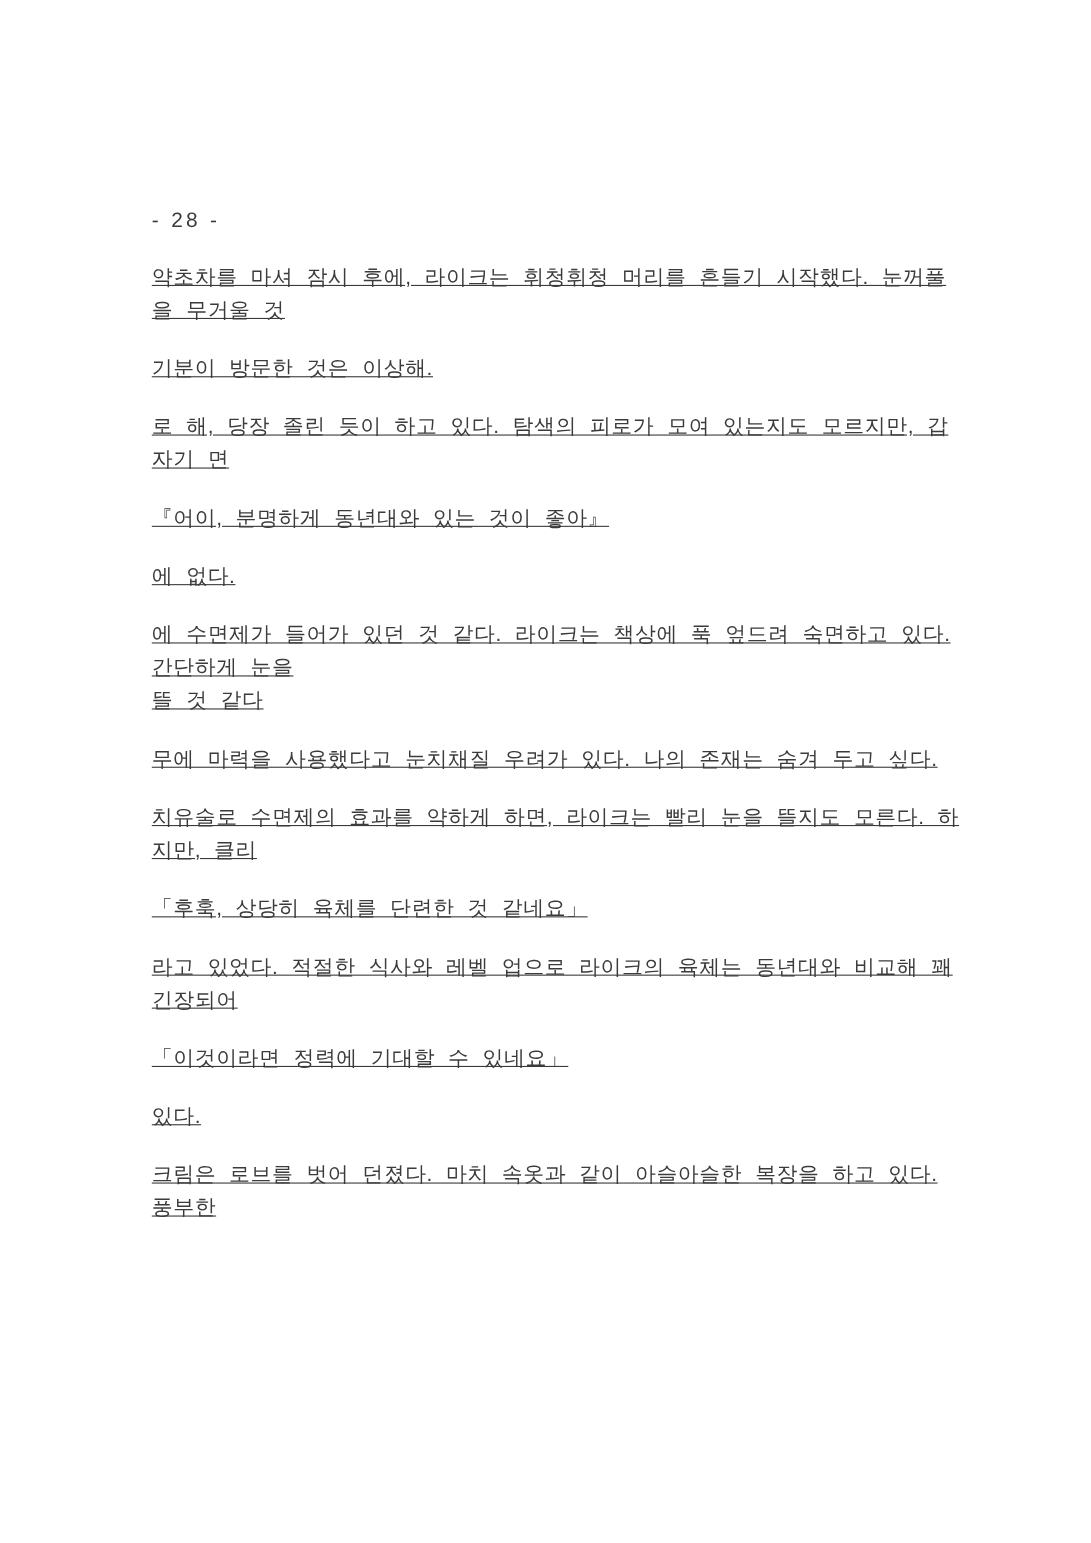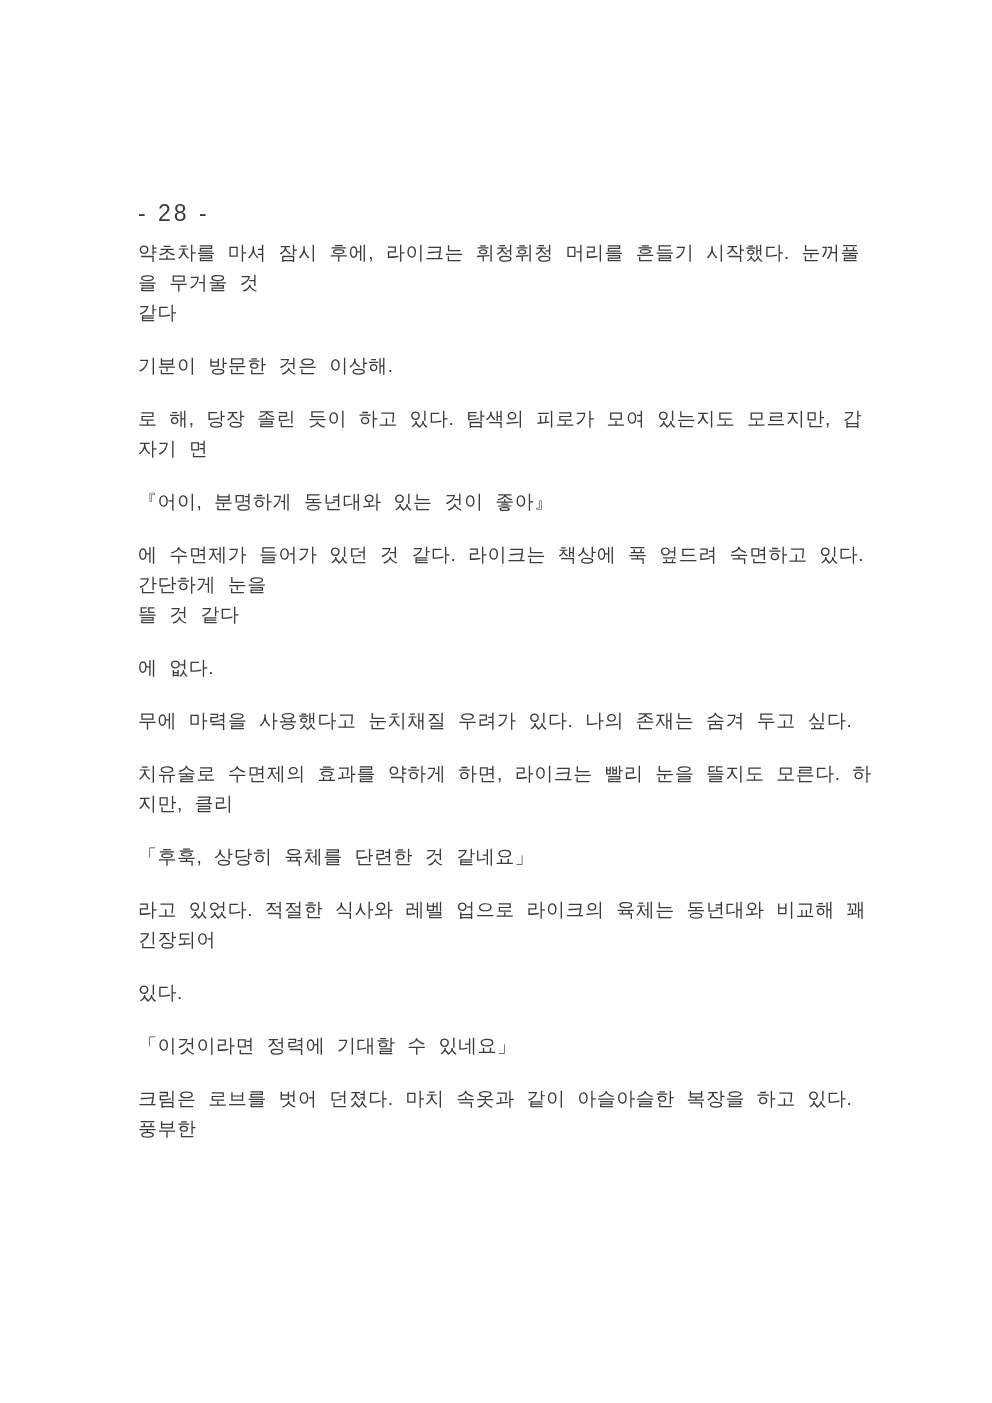--- a/index.html
+++ b/index.html
@@ -16,83 +16,83 @@
   }
   .page {
     position: relative;
     width: 992px;
     height: 1403px;
     background: #ffffff;
   }
   .page-number {
     position: absolute;
     left: 138px;
-    top: 200px;
-    font-size: 23px;
+    top: 190px;
+    font-size: 19px;
     letter-spacing: 3px;
     color: #3b3b3b;
   }
   .content {
     position: absolute;
     left: 138px;
     top: 238px;
     width: 740px;
   }
   .paragraph {
     margin: 0 0 23px 0;
+    text-decoration: underline;
   }
   .text-line {
     font-size: 19px;
     line-height: 30px;
     word-spacing: 6px;
     letter-spacing: 0.5px;
     white-space: normal;
   }
 </style>
 </head>
 <body>
 
 <div class="page">
   <div class="page-number">- 28 -</div>
   <div class="content">
       <div class="paragraph">
         <div class="text-line">약초차를 마셔 잠시 후에, 라이크는 휘청휘청 머리를 흔들기 시작했다. 눈꺼풀을 무거울 것</div>
-        <div class="text-line">같다</div>
       </div>
       <div class="paragraph">
         <div class="text-line">기분이 방문한 것은 이상해.</div>
       </div>
       <div class="paragraph">
         <div class="text-line">로 해, 당장 졸린 듯이 하고 있다. 탐색의 피로가 모여 있는지도 모르지만, 갑자기 면</div>
       </div>
       <div class="paragraph">
         <div class="text-line">『어이, 분명하게 동년대와 있는 것이 좋아』</div>
       </div>
       <div class="paragraph">
+        <div class="text-line">에 없다.</div>
+      </div>
+      <div class="paragraph">
         <div class="text-line">에 수면제가 들어가 있던 것 같다. 라이크는 책상에 푹 엎드려 숙면하고 있다. 간단하게 눈을</div>
         <div class="text-line">뜰 것 같다</div>
-      </div>
-      <div class="paragraph">
-        <div class="text-line">에 없다.</div>
       </div>
       <div class="paragraph">
         <div class="text-line">무에 마력을 사용했다고 눈치채질 우려가 있다. 나의 존재는 숨겨 두고 싶다.</div>
       </div>
       <div class="paragraph">
         <div class="text-line">치유술로 수면제의 효과를 약하게 하면, 라이크는 빨리 눈을 뜰지도 모른다. 하지만, 클리</div>
       </div>
       <div class="paragraph">
         <div class="text-line">「후훅, 상당히 육체를 단련한 것 같네요」</div>
       </div>
       <div class="paragraph">
         <div class="text-line">라고 있었다. 적절한 식사와 레벨 업으로 라이크의 육체는 동년대와 비교해 꽤 긴장되어</div>
       </div>
       <div class="paragraph">
-        <div class="text-line">있다.</div>
+        <div class="text-line">「이것이라면 정력에 기대할 수 있네요」</div>
       </div>
       <div class="paragraph">
-        <div class="text-line">「이것이라면 정력에 기대할 수 있네요」</div>
+        <div class="text-line">있다.</div>
       </div>
       <div class="paragraph">
         <div class="text-line">크림은 로브를 벗어 던졌다. 마치 속옷과 같이 아슬아슬한 복장을 하고 있다. 풍부한</div>
       </div>
     </div>
 </div>
 
 </body></html>

